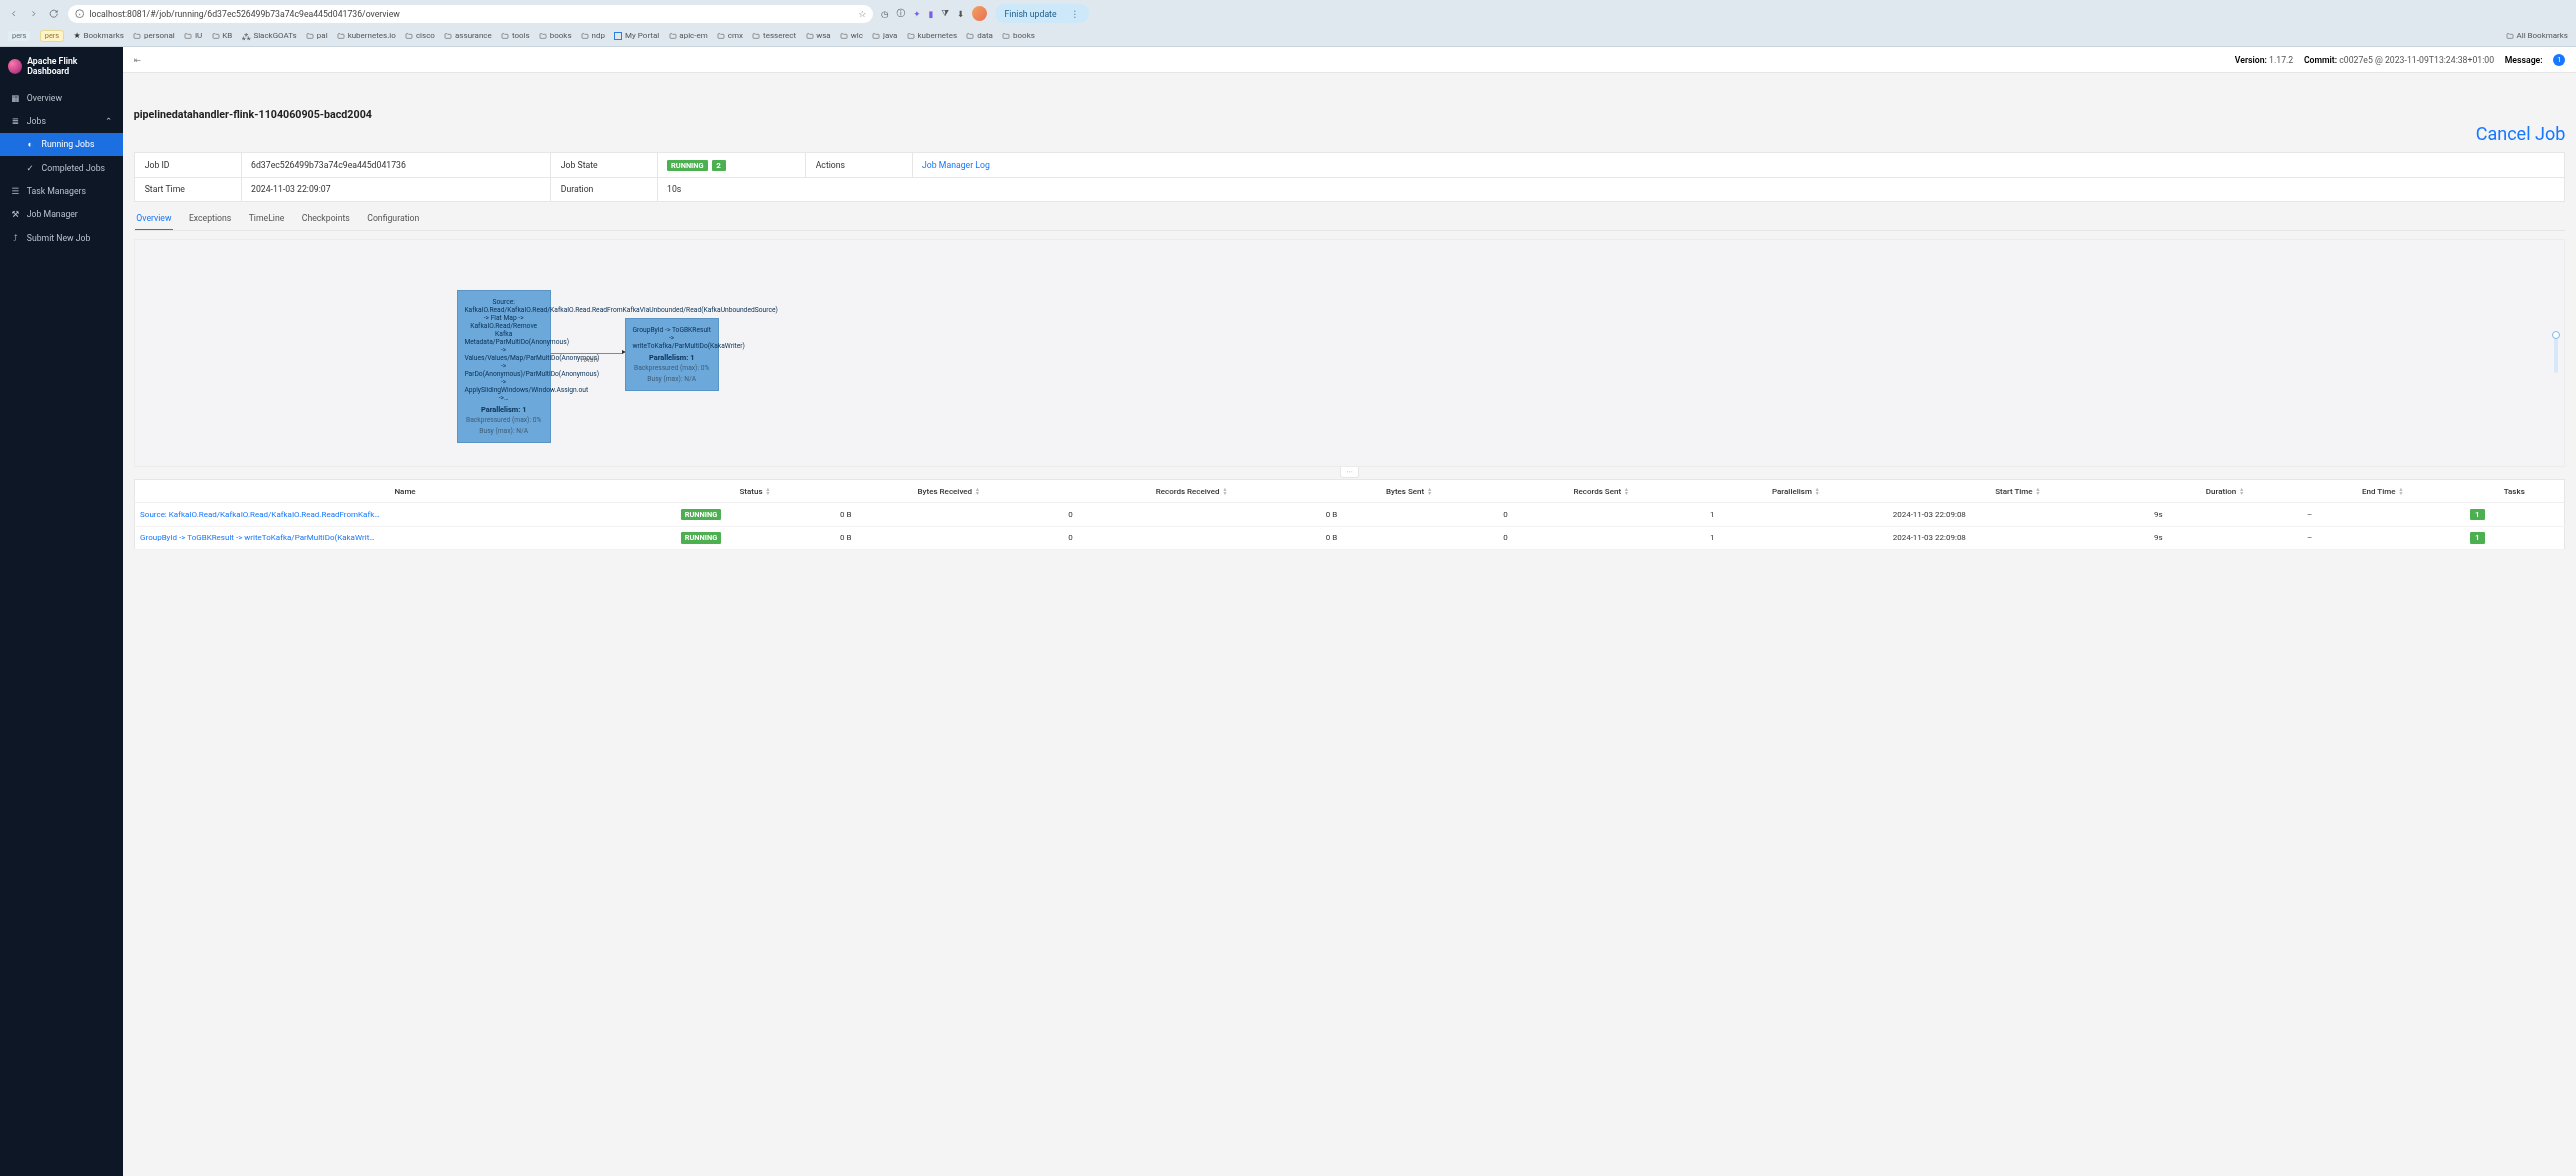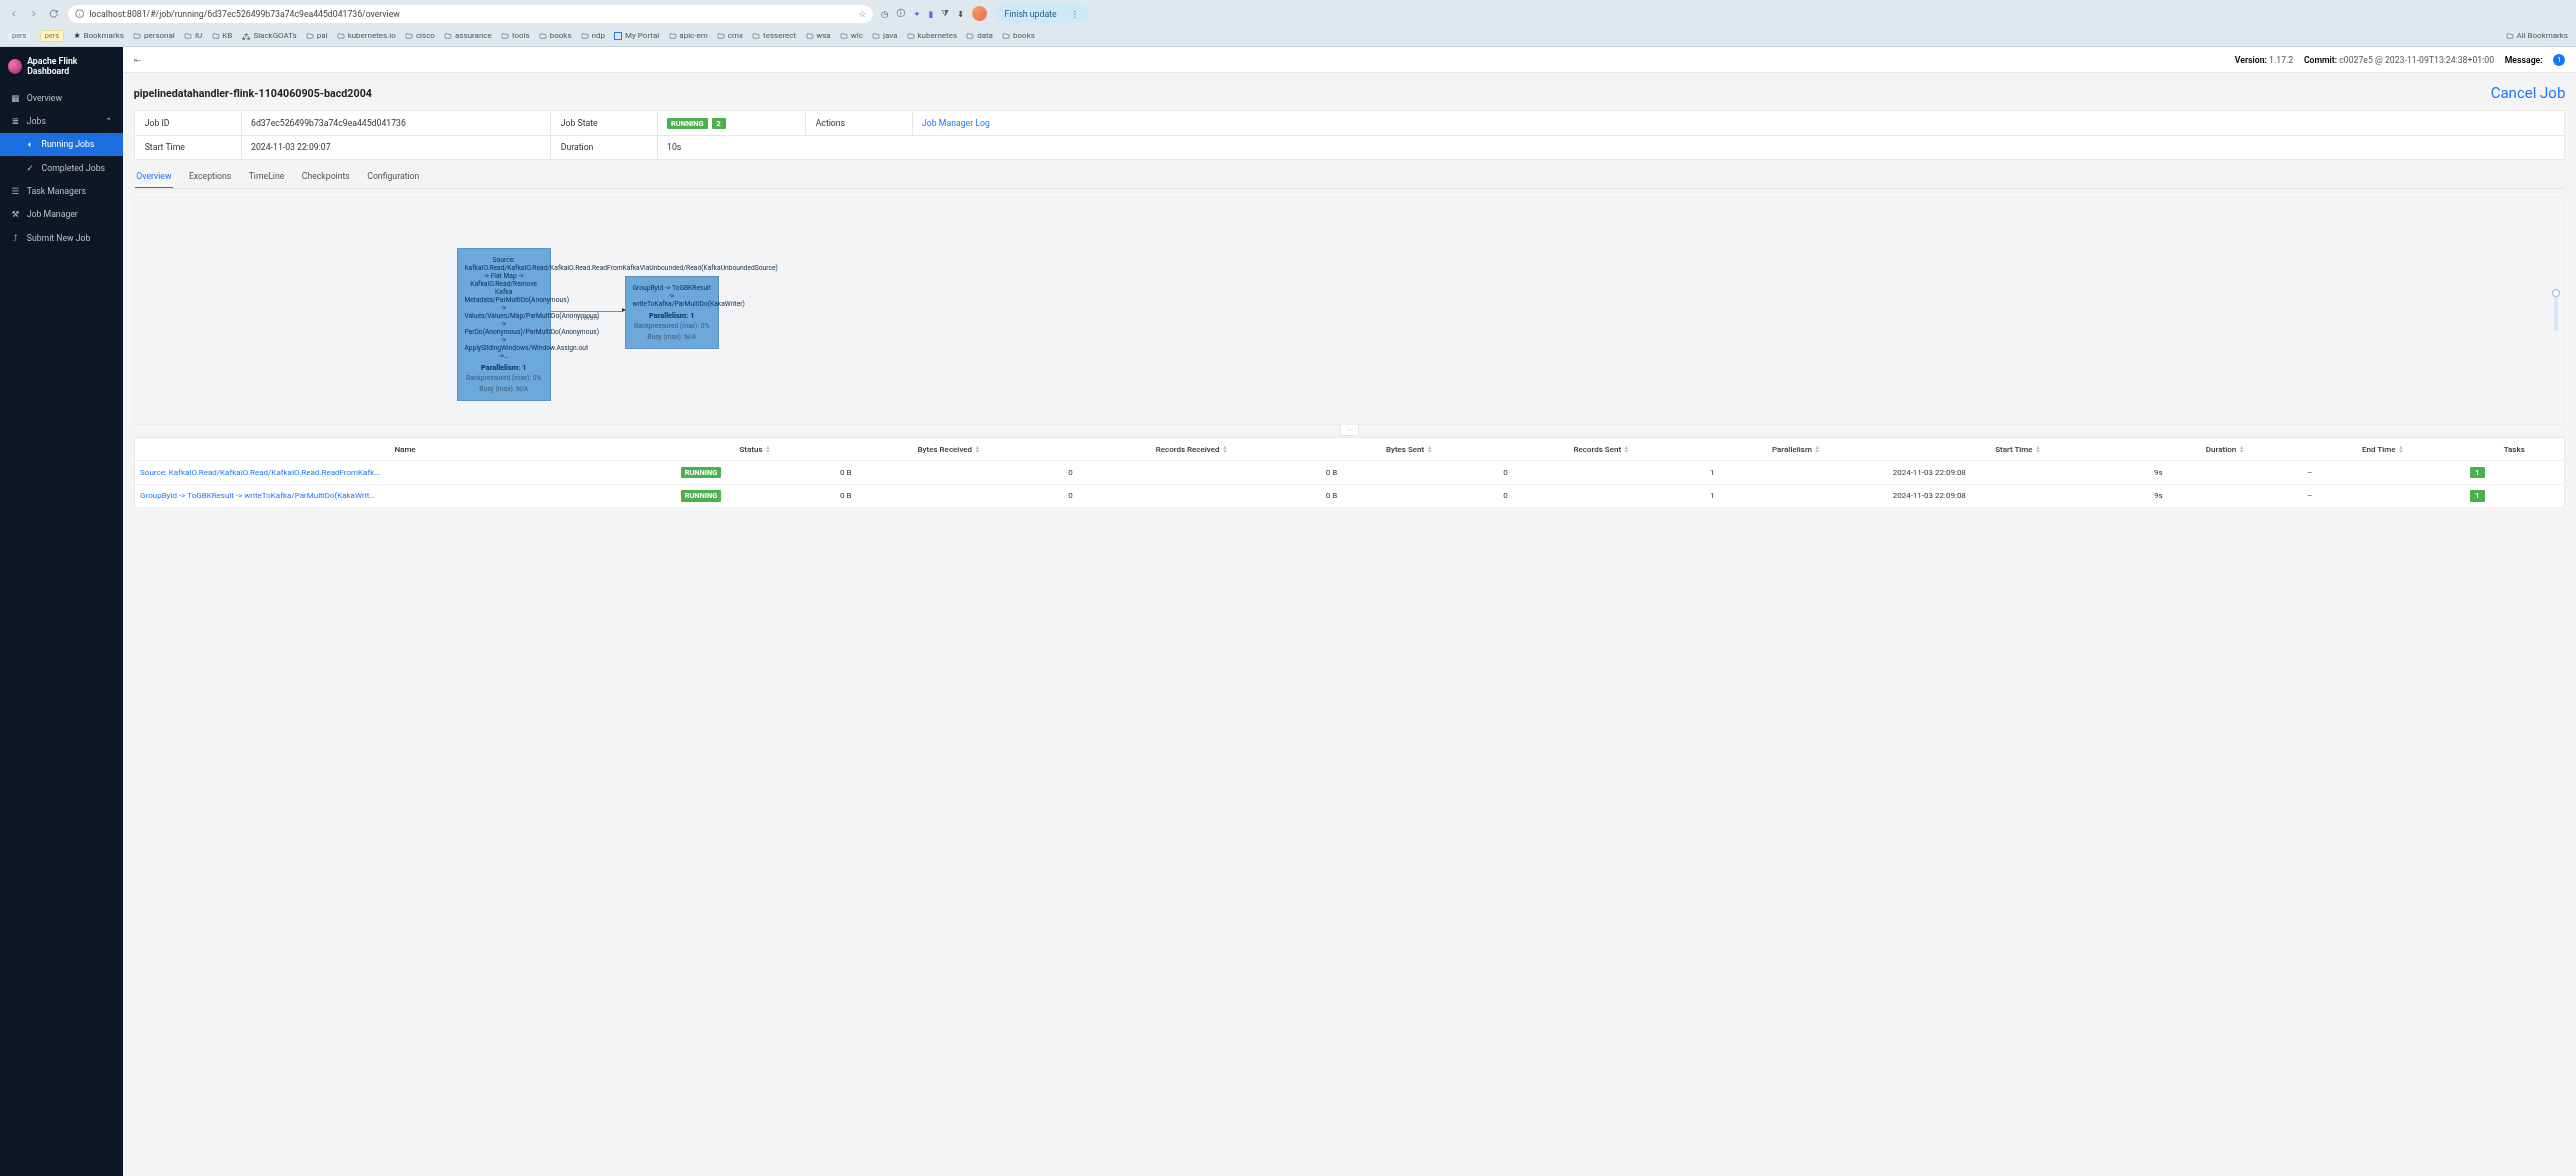--- a/index.html
+++ b/index.html
@@ -38,21 +38,21 @@
   .main { flex:1; background:#f4f4f5; display:flex; flex-direction:column; overflow:auto; }
 
   .topbar { background:#fff; display:flex; align-items:center; padding:6.7px 10.7px; border-bottom:0.7px solid #e5e5e5; color:#555; gap:10.7px; }
   .topbar .sp { flex:1; }
   .topbar b { color:#000; font-weight:600; }
   .msg-badge { width:12px;height:12px;border-radius:50%;background:#1677ff;color:#fff;font-size:7.4px;display:flex;align-items:center;justify-content:center; }
 
   .content { padding:10.7px; }
   .page-head { display:flex; align-items:center; justify-content:space-between; margin-bottom:8px; }
   .page-title { font-size:10.7px; font-weight:700; color:#222; }
-  .cancel { color:#1677ff; font-size:15px; }
+  .cancel { color:#1677ff; font-size:18px;margin-top:39px; }
 
   table.meta { width:100%; background:#fff; border:0.7px solid #e6e6e6; border-collapse:collapse; }
   table.meta td { border:0.7px solid #e6e6e6; padding:6.7px 9.4px; font-size:8.7px; }
   table.meta td.lbl { color:#333; width:107px;padding-left:10px; }
   .badge-run { background:#4caf50; color:#fff; font-size:7.4px; font-weight:700; padding:1.3px 4px; border-radius:1.3px; }
   .badge-count { background:#4caf50; color:#fff; font-size:8px; font-weight:700; padding:0.7px 4.7px; border-radius:1.3px; margin-left:4px; }
   .link { color:#1677ff; }
 
   .subtabs { display:flex; gap:14.8px; border-bottom:0.7px solid #e6e6e6; margin:4px 0 0; padding:0 1.3px; }
   .subtab { padding:6.7px 1.3px; font-size:8.7px; color:#555; border-bottom:1.3px solid transparent; }

